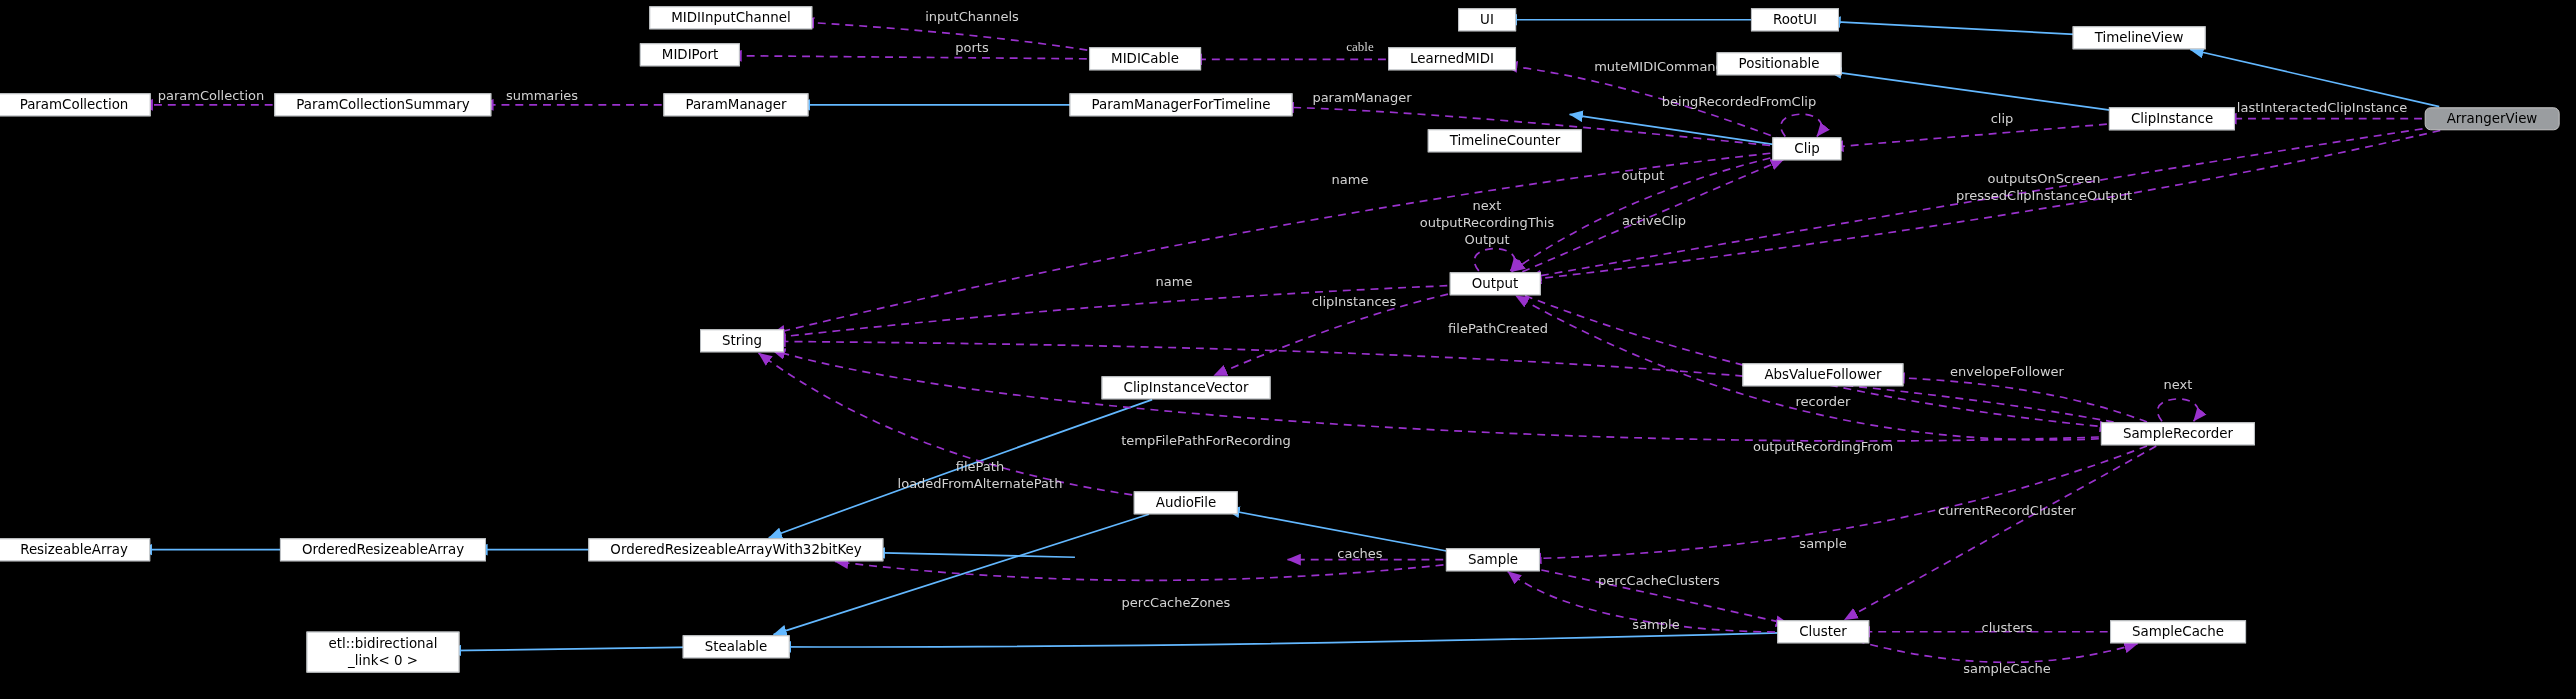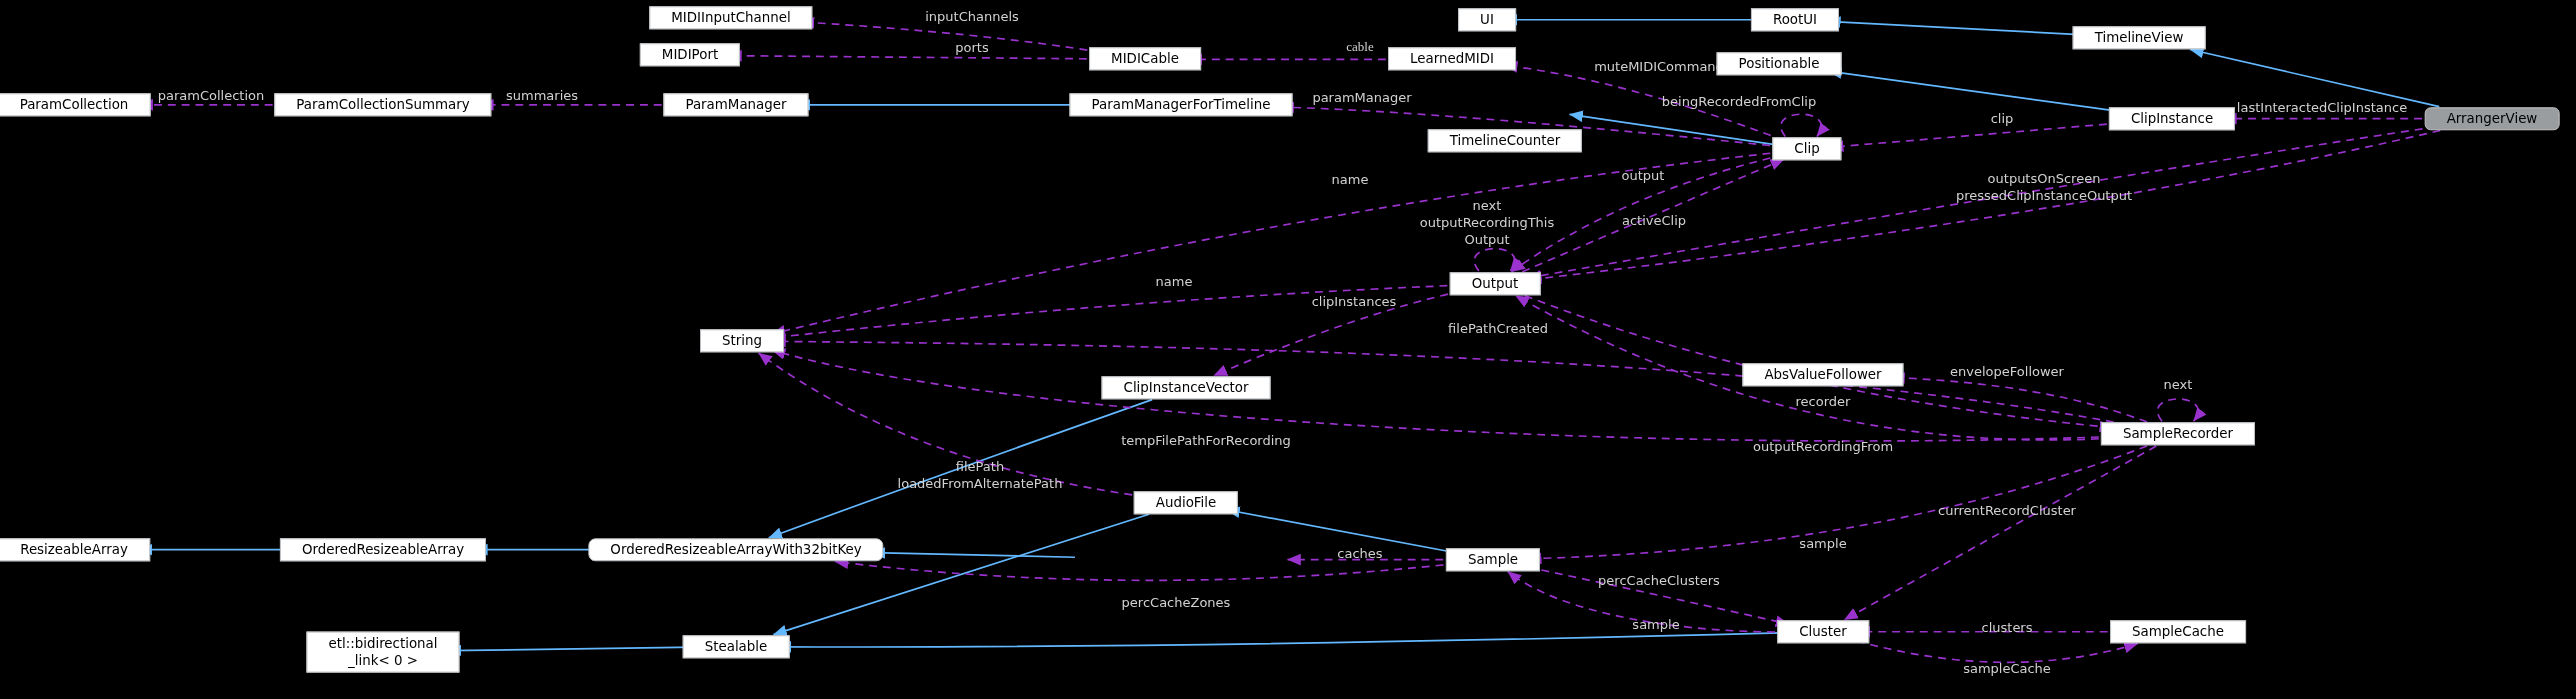--- a/index.html
+++ b/index.html
@@ -99,21 +99,21 @@
     <div class="node" style="left: 2172px; top: 119px;">ClipInstance</div>
     <div class="node highlight" style="left: 2492px; top: 119px;">ArrangerView</div>
     <div class="node" style="left: 1495px; top: 284px;">Output</div>
     <div class="node" style="left: 742px; top: 341px;">String</div>
     <div class="node" style="left: 1823px; top: 375px;">AbsValueFollower</div>
     <div class="node" style="left: 1186px; top: 388px;">ClipInstanceVector</div>
     <div class="node" style="left: 2178px; top: 434px;">SampleRecorder</div>
     <div class="node" style="left: 1186px; top: 503px;">AudioFile</div>
     <div class="node" style="left: 74px; top: 550px;">ResizeableArray</div>
     <div class="node" style="left: 383px; top: 550px;">OrderedResizeableArray</div>
-    <div class="node" style="left: 736px; top: 550px; border-radius: 7px;">OrderedResizeableArrayWith32bitKey</div>
+    <div class="node" style="left: 736px; top: 550px;">OrderedResizeableArrayWith32bitKey</div>
     <div class="node" style="left: 1493px; top: 560px;">Sample</div>
     <div class="node" style="left: 1823px; top: 632px;">Cluster</div>
     <div class="node" style="left: 2178px; top: 632px;">SampleCache</div>
     <div class="node" style="left: 383px; top: 652px;">etl::bidirectional
 _link&lt; 0 &gt;</div>
     <div class="node" style="left: 736px; top: 647px;">Stealable</div>
     <div class="edge-label" style="left: 972px; top: 17px;">inputChannels</div>
     <div class="edge-label" style="left: 972px; top: 48px;">ports</div>
     <div class="edge-label" style="left: 1360px; top: 47px; font-family: Liberation Serif, serif;">cable</div>
     <div class="edge-label" style="left: 1659px; top: 67px;">muteMIDICommand</div>

